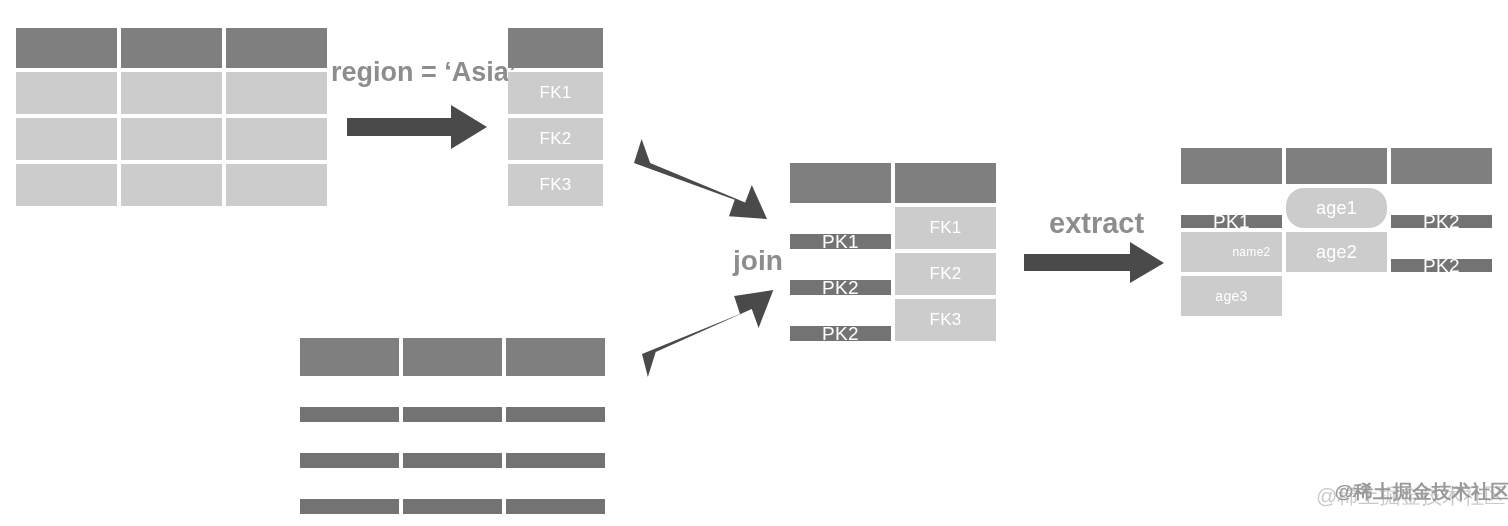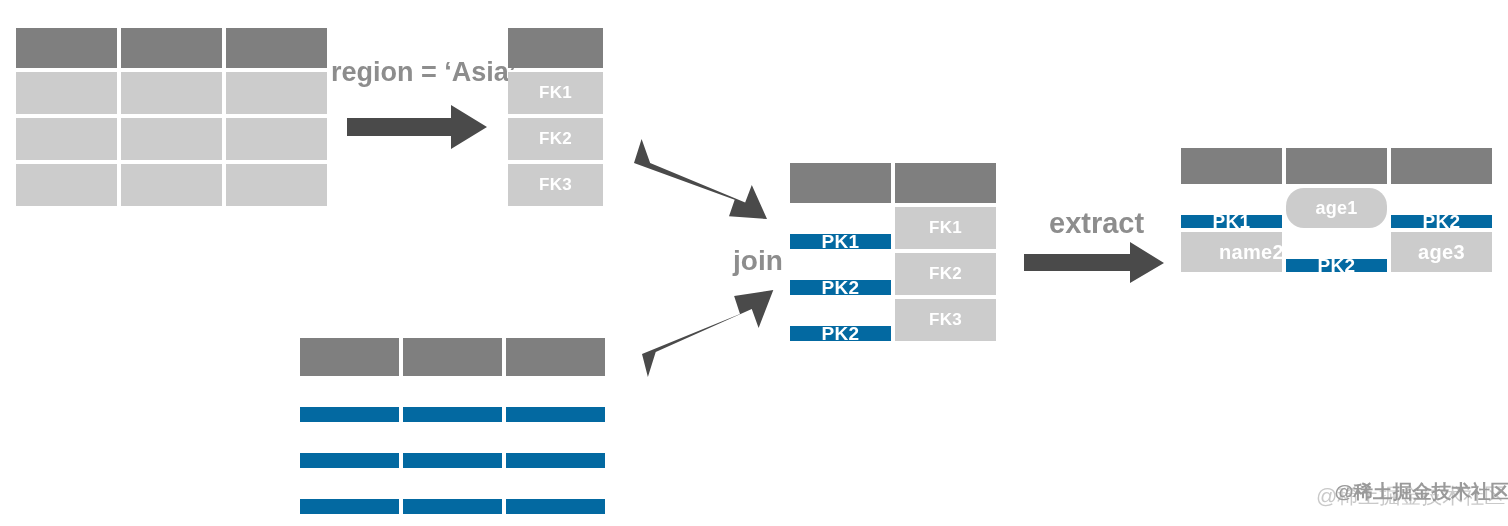--- a/index.html
+++ b/index.html
@@ -20,29 +20,29 @@
   .tbl {
     position: absolute;
     display: grid;
     gap: 4px;
   }
   .cell {
     box-sizing: border-box;
     display: flex;
     align-items: center;
     justify-content: center;
-    font-weight: bold;
+    font-weight: normal;
     color: #ffffff;
     letter-spacing: .3px;
     white-space: nowrap;
     overflow: hidden;
   }
   .cell.head   { background: #7f7f7f; }
   .cell.gray   { background: #cccccc; }
-  .cell.yellow { background: #0369a1; margin-top: 27px; }
+  .cell.yellow { background: #737373; margin-top: 27px; }
 
   .label {
     position: absolute;
     color: #8d8d8d;
     font-weight: bold;
     white-space: nowrap;
     line-height: 1;
   }
   .arrow-svg {
     position: absolute;
@@ -146,22 +146,23 @@
 
   <div class="tbl" style="left:1181px; top:148px; grid-template-columns:repeat(3,101px); grid-template-rows:36px 40px 40px 40px;">
     <div class="cell head" style="font-size:16px;"></div>
     <div class="cell head" style="font-size:16px;"></div>
     <div class="cell head" style="font-size:16px;"></div>
 
     <div class="cell yellow" style="font-size:19px;">PK1</div>
     <div class="cell gray" style="font-size:18px;border-radius:18px;">age1</div>
 
     <div class="cell yellow" style="font-size:19px;">PK2</div>
-    <div class="cell gray" style="font-size:20px;padding-left:40px;">name2</div>
+    <div class="cell gray" style="font-size:12px;padding-left:40px;">name2</div>
+    <div class="cell gray" style="font-size:18px;">age2</div>
 
     <div class="cell yellow" style="font-size:19px;">PK2</div>
-    <div class="cell gray" style="font-size:20px;">age3</div>
+    <div class="cell gray" style="font-size:14px;">age3</div>
   </div>
 
   <div class="watermark" style="left:1316px; top:485px; font-size:21px;">@稀土掘金技术社区</div>
   <div class="watermark wm2" style="left:1337px; top:482px; font-size:19px; transform:scaleX(1.03);">@稀土掘金技术社区</div>
 
 </div>
 
 </body></html>

